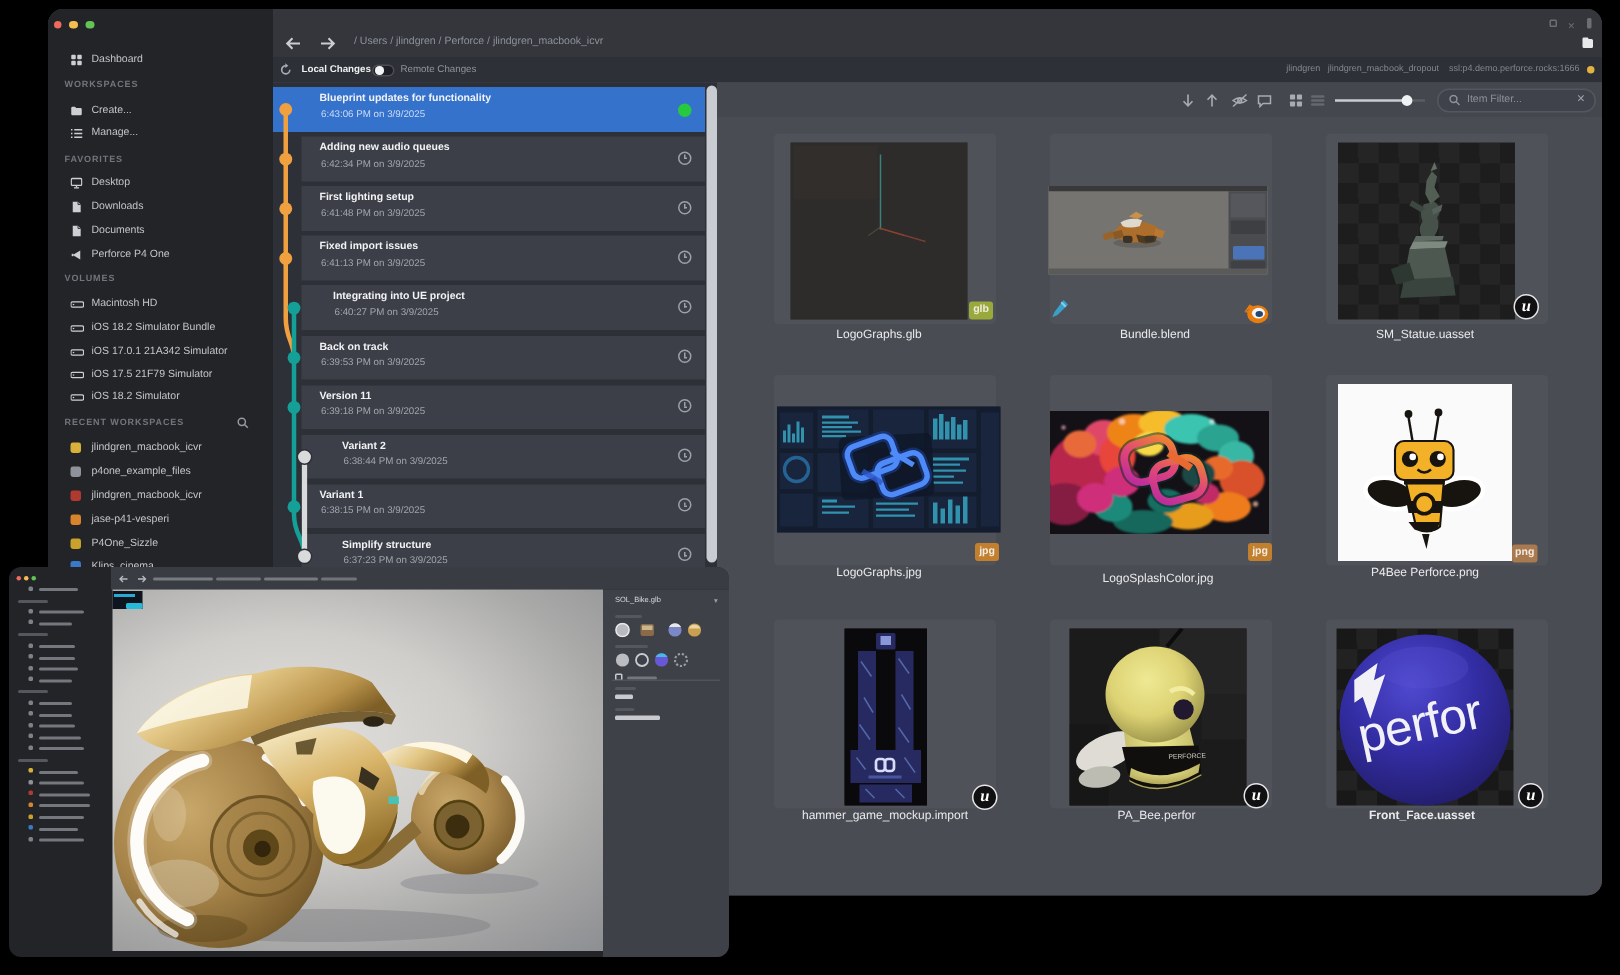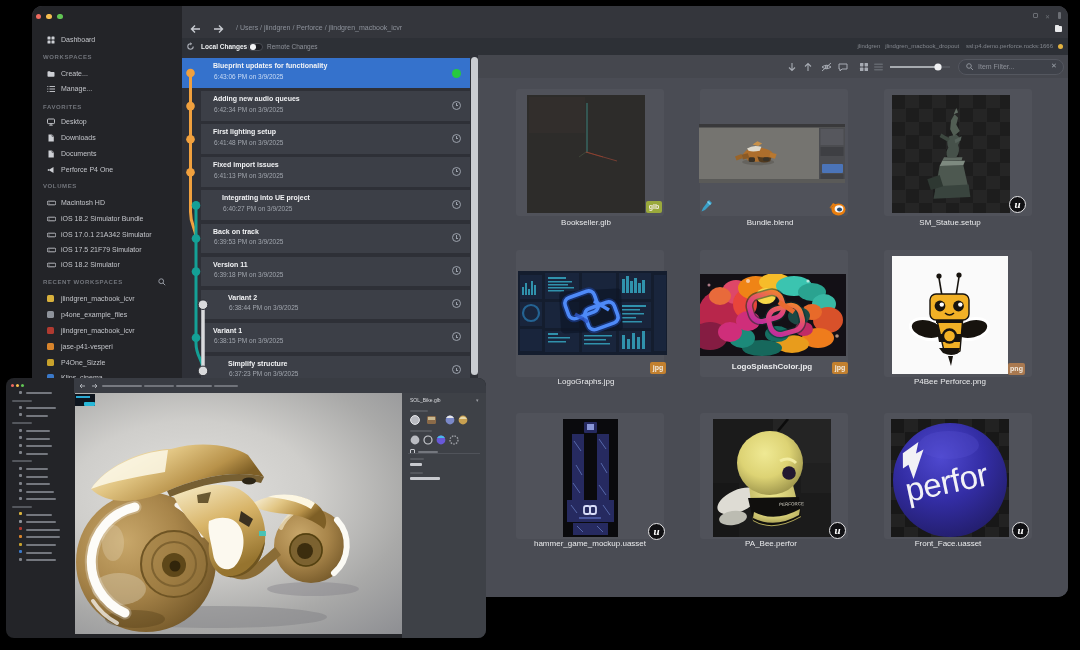--- a/index.html
+++ b/index.html
@@ -298,21 +298,21 @@
   <svg width="118" height="118" viewBox="0 0 118 118">
     <rect x="0" y="0" width="118" height="118" fill="#2d2c2a"></rect>
     <rect x="2" y="2" width="56" height="36" fill="#322e2c"></rect>
     <line x1="60" y1="8" x2="60" y2="58" stroke="#3f8a84" stroke-width="1" opacity="0.9"></line>
     <line x1="59" y1="57" x2="90" y2="66" stroke="#7e4034" stroke-width="1" opacity="0.9"></line>
     <line x1="59" y1="57" x2="76" y2="62" stroke="#98422f" stroke-width="0.8" opacity="0.8"></line>
     <line x1="59" y1="57" x2="52" y2="62" stroke="#54624a" stroke-width="0.8" opacity="0.6"></line>
   </svg>
 </div>
 <div class="badge" style="left:168px;top:146px;width:16px;height:12px;background:#9aa93c;">glb</div>
-<div class="fname" style="left:18px;top:163px;width:180px;">Bookseller.glb</div>
+<div class="fname" style="left:18px;top:163px;width:180px;">LogoGraphs.glb</div>
 
 <div class="abs" style="left:221px;top:69px;width:146px;height:59px;background:#757470;">
   <svg width="146" height="59" viewBox="0 0 146 59">
     <rect width="146" height="59" fill="#757470"></rect>
     <rect x="0" y="0" width="146" height="3.5" fill="#39393b"></rect>
     <rect x="0" y="55" width="146" height="4" fill="#5a5a58"></rect>
     <rect x="120" y="3.5" width="26" height="51.5" fill="#4b4c50"></rect>
     <rect x="121.5" y="5" width="23" height="16" fill="#56575d"></rect>
     <rect x="121.5" y="23" width="23" height="9" fill="#3e3f43"></rect>
     <rect x="123" y="40" width="21" height="9" rx="1" fill="#4b74b8"></rect>
@@ -354,21 +354,21 @@
       <path d="M31 89 L45 84 L49 97 L35 101 Z" fill="#2e3832"></path>
       <path d="M56 40 Q52 46 55 53 Q51 58 54 64 L64 64 Q69 57 66 50 Q71 43 64 38 Z" fill="#46514a"></path>
       <path d="M58 22 L62 15 L66 19 L64 27 L68 34 L61 40 L57 32 Z" fill="#525e54"></path>
       <path d="M61 15 L64 8 L66 13 Z" fill="#626e64"></path>
       <path d="M54 46 L45 41 L47 37 L57 43 Z" fill="#3d4840"></path>
       <path d="M62 44 L70 40 L69 45 L63 48 Z" fill="#55615a"></path>
     </g>
   </svg>
 </div>
 <div class="ubadge" style="left:531px;top:141px;"> u </div>
-<div class="fname" style="left:382px;top:163px;width:180px;">SM_Statue.setup</div>
+<div class="fname" style="left:382px;top:163px;width:180px;">SM_Statue.uasset</div>
 
 <div class="abs" style="left:40px;top:216px;width:149px;height:84px;background:#141d2e;">
   <svg width="149" height="84" viewBox="0 0 149 84">
     <rect width="149" height="84" fill="#141d2e"></rect>
     <g fill="#19253c">
       <rect x="2" y="4" width="22" height="24"></rect>
                 <rect x="2" y="31" width="22" height="24"></rect>
                 <rect x="2" y="58" width="22" height="22"></rect>
       <rect x="27" y="2" width="34" height="26"></rect>
                 <rect x="27" y="31" width="34" height="26"></rect>
@@ -475,21 +475,21 @@
     <g fill="none">
       <rect x="50" y="20" width="33" height="26" rx="10" transform="rotate(-16 66 33)" stroke="#0e2e2c" stroke-width="8" opacity="0.55"></rect>
       <rect x="69" y="33" width="33" height="26" rx="10" transform="rotate(-16 85 46)" stroke="#0e2e2c" stroke-width="8" opacity="0.55"></rect>
       <rect x="50" y="20" width="33" height="26" rx="10" transform="rotate(-16 66 33)" stroke="url(#lg1)" stroke-width="5"></rect>
       <rect x="69" y="33" width="33" height="26" rx="10" transform="rotate(-16 85 46)" stroke="url(#lg1)" stroke-width="5"></rect>
       <path d="M79 28 L94 38" stroke="#e86a30" stroke-width="5"></path>
     </g>
   </svg>
 </div>
 <div class="badge" style="left:354px;top:307px;width:16px;height:12px;background:#c2802f;">jpg</div>
-<div class="fname" style="left:204px;top:307px;width:180px;font-weight:bold;">LogoSplashColor.jpg</div>
+<div class="fname" style="left:204px;top:326px;width:180px;">LogoSplashColor.jpg</div>
 
 <div class="abs" style="left:414px;top:201px;width:116px;height:118px;background:#fafafa;">
   <svg width="116" height="118" viewBox="0 0 116 118">
     <rect width="116" height="118" fill="#fafafa"></rect>
     <g>
       <line x1="50" y1="40" x2="47" y2="22" stroke="#17130e" stroke-width="1.6"></line>
       <line x1="64" y1="40" x2="67" y2="21" stroke="#17130e" stroke-width="1.6"></line>
       <circle cx="47" cy="20" r="2.6" fill="#17130e"></circle>
       <circle cx="67" cy="19" r="2.6" fill="#17130e"></circle>
       <ellipse cx="35" cy="73" rx="17" ry="10" transform="rotate(14 35 73)" fill="#17130e" stroke="#fff" stroke-width="3"></ellipse>
@@ -536,21 +536,21 @@
     </g>
     <rect x="24" y="5" width="7" height="6" fill="#8a97d8"></rect>
     <g fill="none" stroke="#d8dcf8" stroke-width="1.8">
       <rect x="21" y="87" width="6" height="8" rx="2"></rect>
       <rect x="27" y="87" width="6" height="8" rx="2"></rect>
     </g>
     <rect x="16" y="98" width="22" height="2" fill="#5868b8" opacity="0.7"></rect>
   </svg>
 </div>
 <div class="ubadge" style="left:170px;top:468px;"> u </div>
-<div class="fname" style="left:22px;top:484px;width:180px;">hammer_game_mockup.uasset</div>
+<div class="fname" style="left:22px;top:484px;width:180px;">hammer_game_mockup.import</div>
 
 <div class="abs" style="left:235px;top:364px;width:118px;height:118px;background:#1d1d1d;">
   <svg width="118" height="118" viewBox="0 0 118 118">
     <defs>
       <radialGradient id="bh" cx="0.42" cy="0.35" r="0.75">
         <stop offset="0" stop-color="#efe994"></stop>
                   <stop offset="0.5" stop-color="#ddd374"></stop>
                   <stop offset="1" stop-color="#8e8642"></stop>
       </radialGradient>
       <radialGradient id="bb" cx="0.45" cy="0.3" r="0.8">
@@ -589,21 +589,21 @@
     </defs>
     <circle cx="59" cy="61" r="57" fill="url(#sph)"></circle>
               <ellipse cx="58" cy="26" rx="30" ry="14" fill="#5a54d4" opacity="0.30"></ellipse>
     <g fill="#f2f2f6">
       <text x="17" y="83" font-size="33" transform="rotate(-12 17 83)" font-family="Liberation Sans, sans-serif" letter-spacing="-0.5">perfor</text>
     </g>
     <path d="M13 33 L30 24 L26 35 L34 32 L20 60 L17 45 L11 48 Z" fill="#f2f2f6" transform="rotate(-8 22 42)"></path>
   </svg>
 </div>
 <div class="ubadge" style="left:534px;top:467px;"> u </div>
-<div class="fname" style="left:380px;top:484px;width:180px;">Front_Face.uasset</div>
+<div class="fname" style="left:380px;top:484px;width:180px;font-weight:bold;">Front_Face.uasset</div>
 </div>
   </div>
 </div>
 
 <div id="pvwin">
   <div class="tlight" style="left:4.5px;top:6px;width:3px;height:3px;background:#ee6a5f;"></div>
   <div class="tlight" style="left:9.6px;top:6px;width:3px;height:3px;background:#f5bd4f;"></div>
   <div class="tlight" style="left:14.7px;top:6px;width:3px;height:3px;background:#61c454;"></div>
   <div id="pvsb">
         <div class="abs" style="left:13px;top:12.5px;width:3px;height:3px;border-radius:1px;background:#7e8188;"></div>

